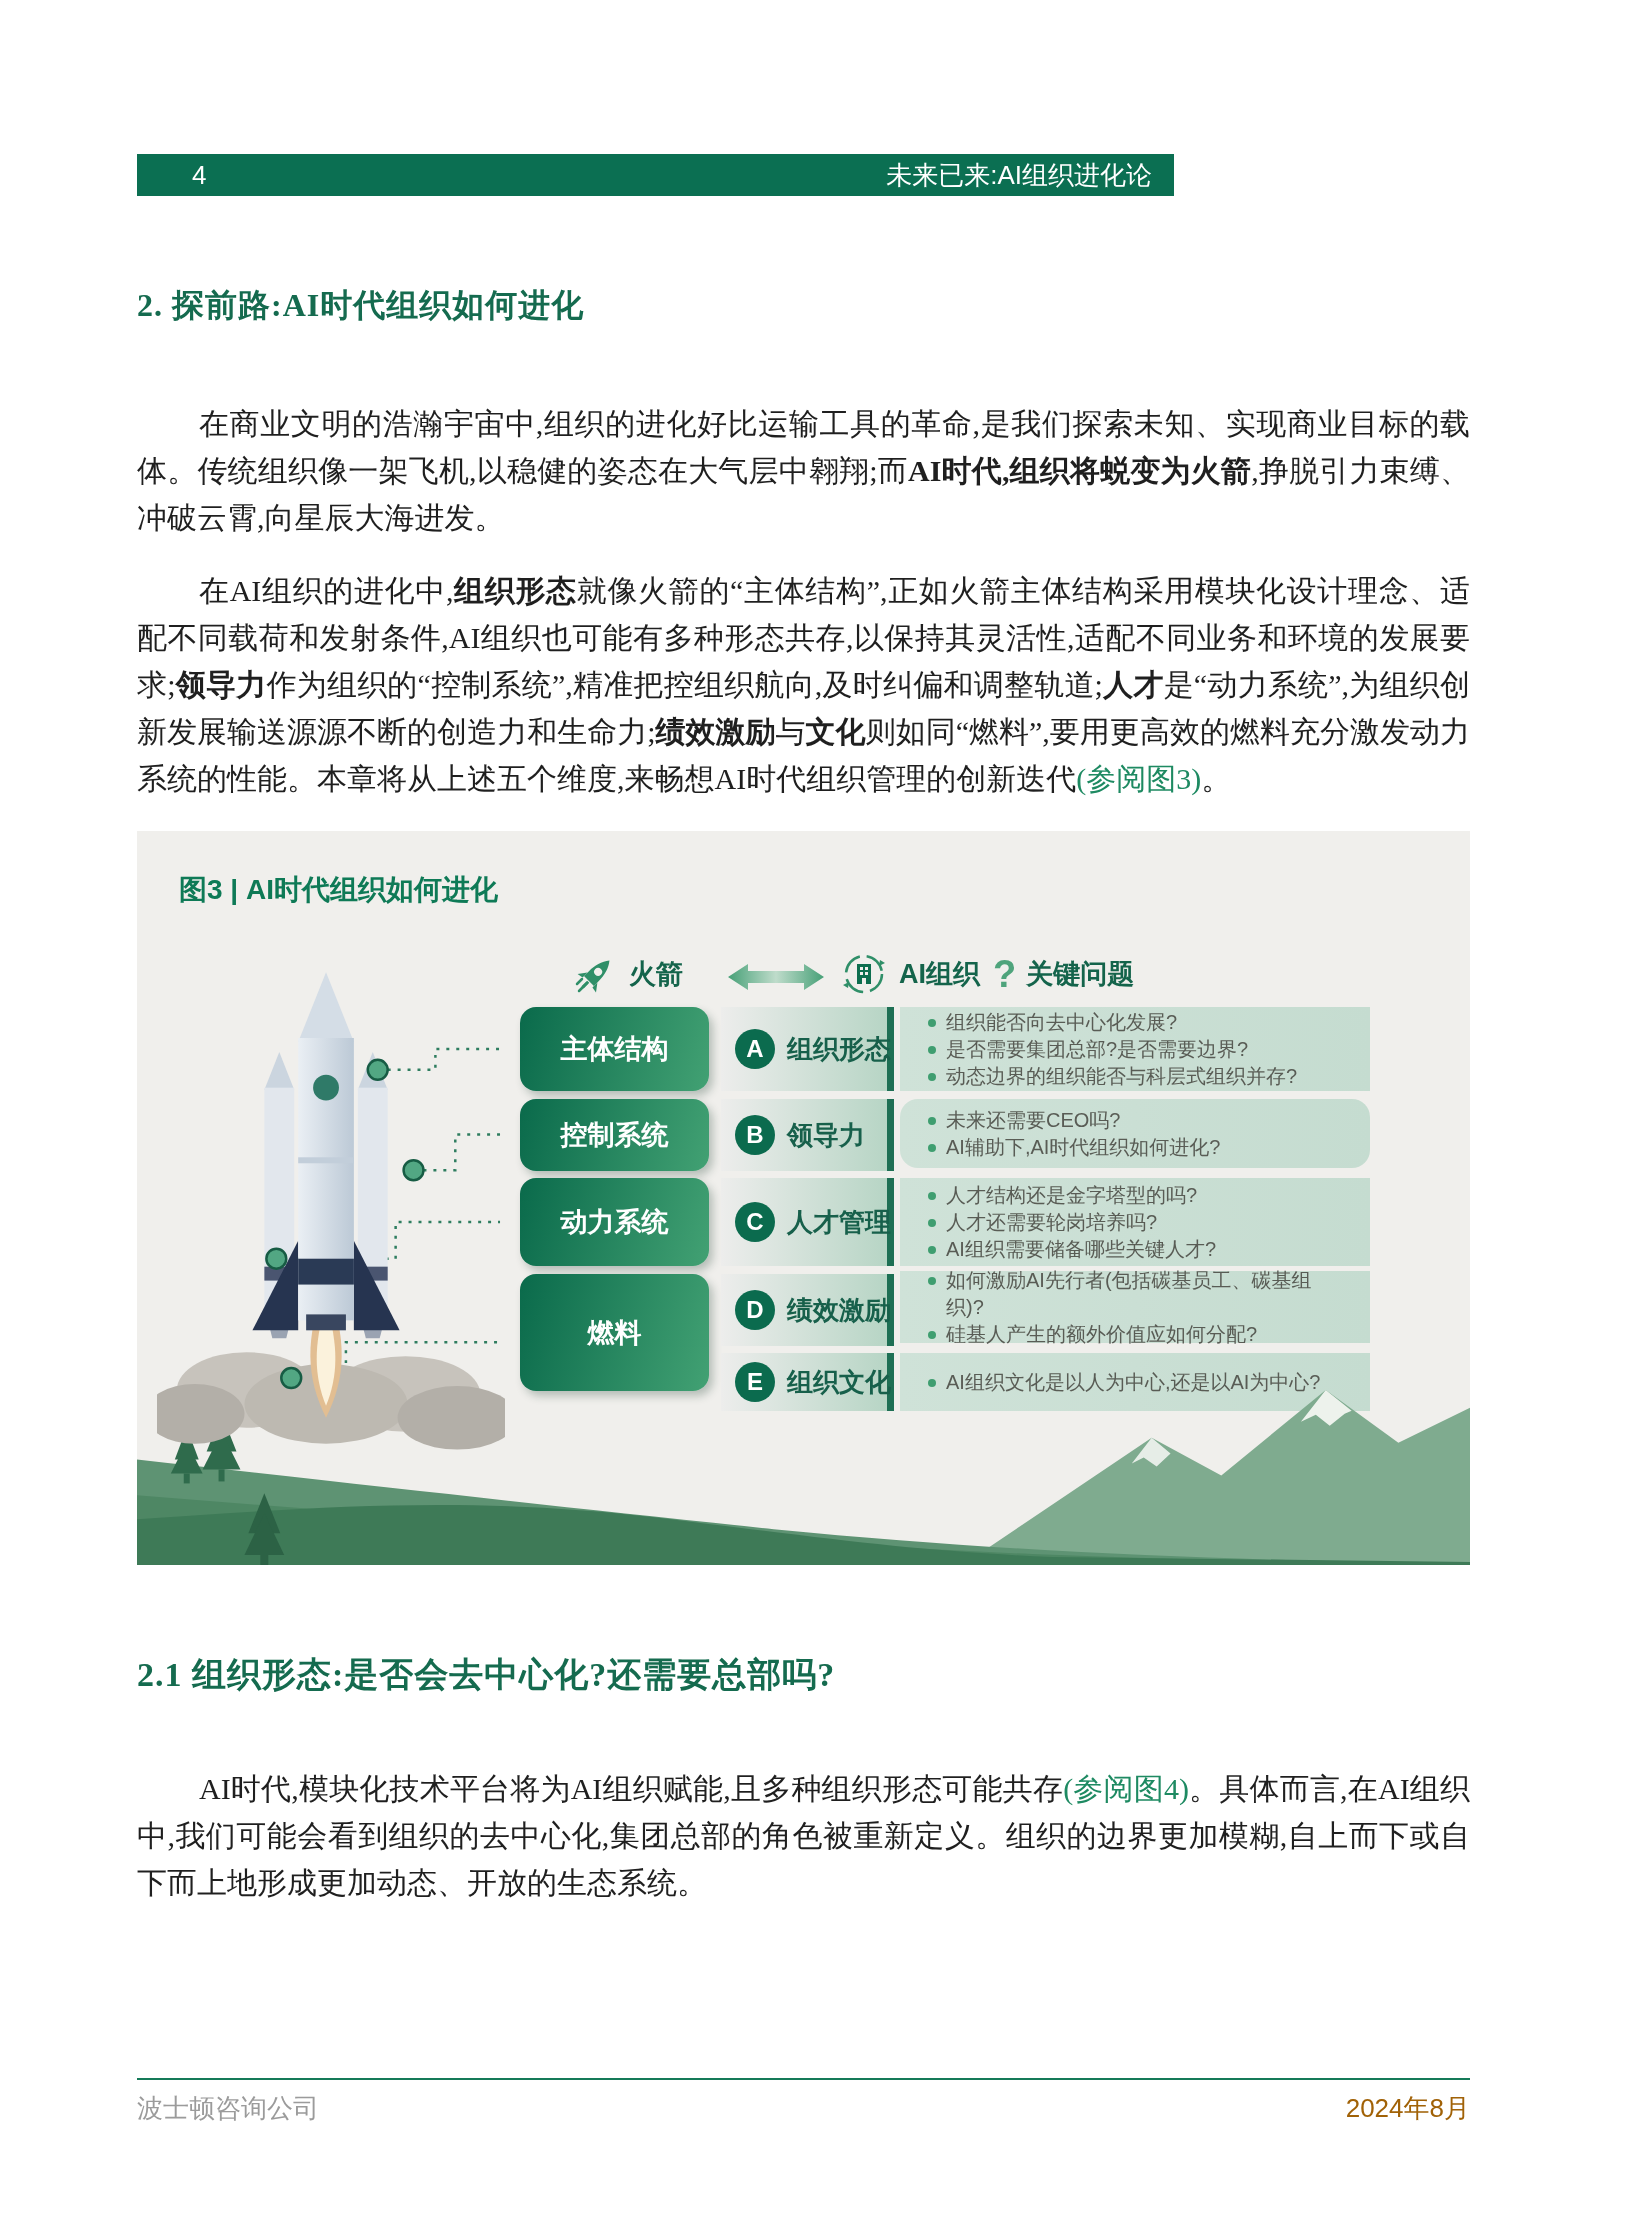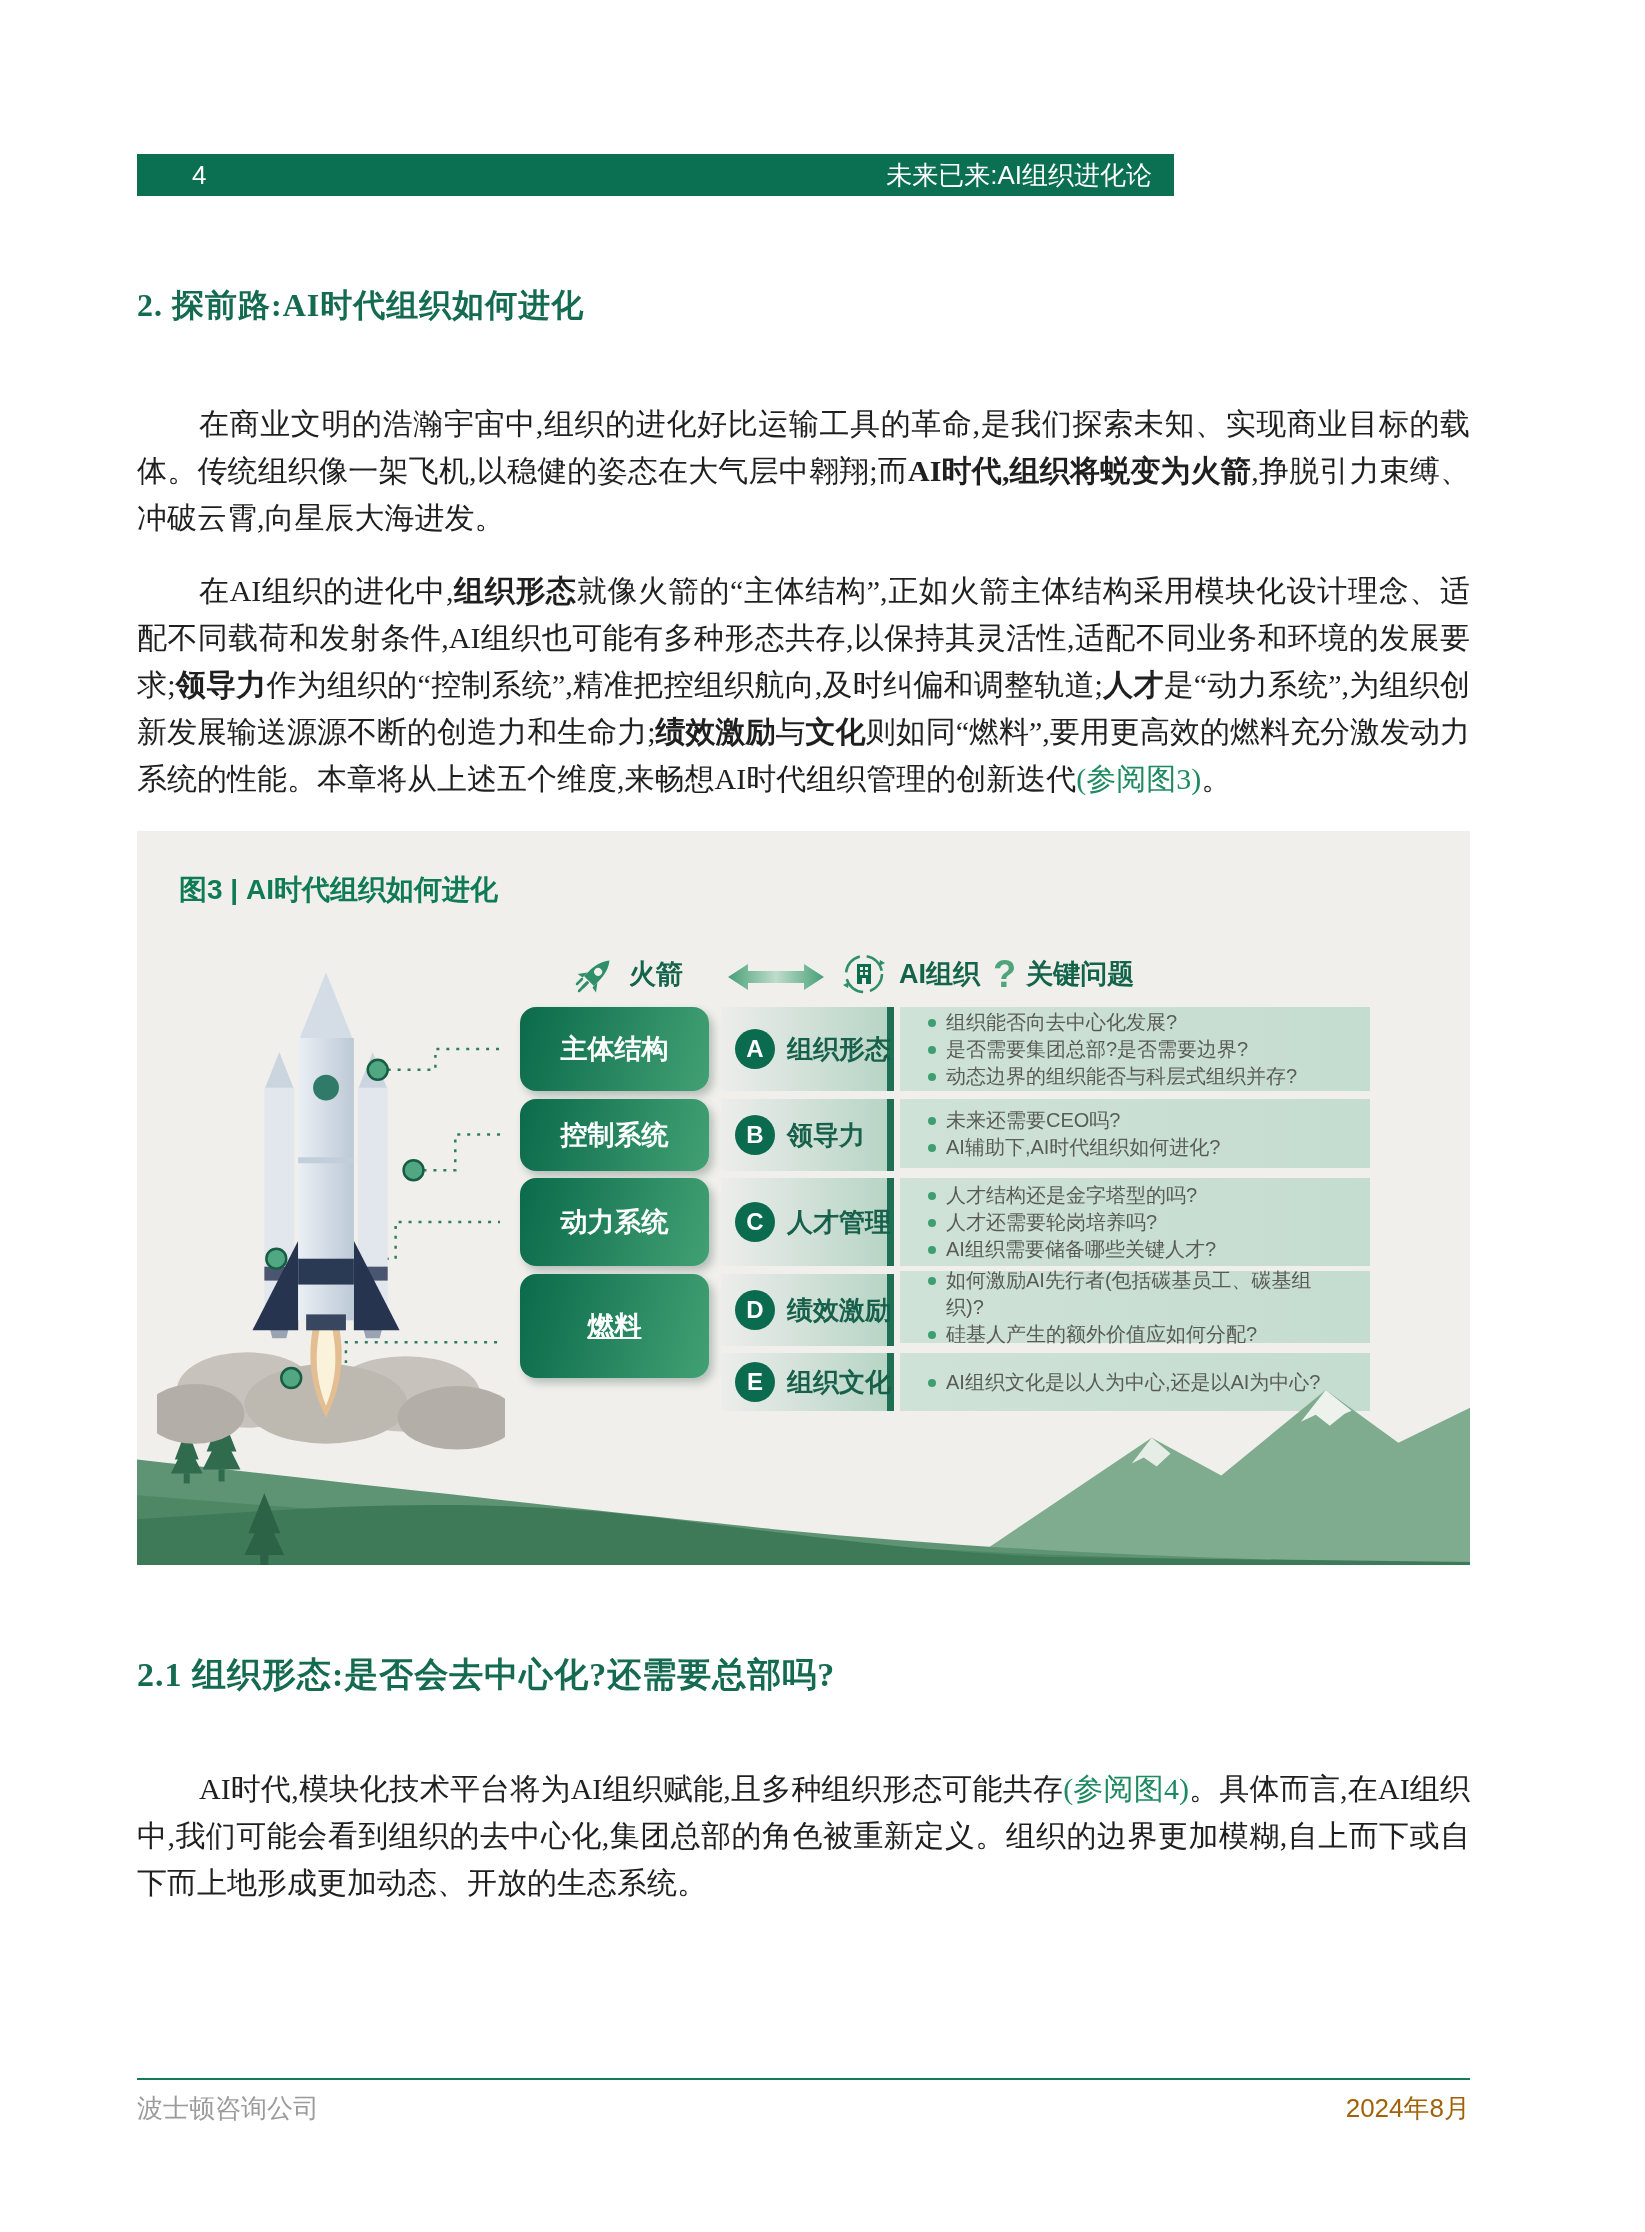--- a/index.html
+++ b/index.html
@@ -24,31 +24,31 @@
   .fig{position:absolute;left:137px;top:831px;width:1333px;height:734px;background:#F0EFEC;}
   .fig-title{position:absolute;left:42px;top:40px;font-size:28px;font-weight:bold;color:#0E7A56;}
   .leg{position:absolute;top:117px;display:flex;align-items:center;gap:10px;color:#14644B;
        font-weight:bold;font-size:27px;height:52px;}
   #legRocket{left:436px;} #legAI{left:702px;} #legQ{left:856px;}
   #legArrow{position:absolute;left:589px;top:129px;}
   .qmark{font-size:38px;font-weight:bold;color:#4FA47C;}
   .part-box{position:absolute;left:383px;width:189px;border-radius:16px;
         background:linear-gradient(105deg,#0A6A4B,#42A173);color:#fff;font-weight:bold;font-size:27px;
         display:flex;align-items:center;justify-content:center;box-shadow:4px 5px 9px rgba(30,60,45,.28);}
-  #pbA{top:176px;height:84px;} #pbB{top:268px;height:72px;} #pbC{top:347px;height:88px;} #pbD{top:443px;height:104px;text-decoration:underline;}
+  #pbA{top:176px;height:84px;} #pbB{top:268px;height:72px;} #pbC{top:347px;height:88px;} #pbD{top:443px;height:117px;}
   .mid{position:absolute;left:584px;width:173px;background:linear-gradient(90deg,#EDEDEC,#B7D5C5);
        border-right:7px solid #1E6F54;display:flex;align-items:center;gap:12px;padding-left:14px;box-sizing:border-box;}
   #midA{top:176px;height:84px;} #midB{top:268px;height:72px;} #midC{top:347px;height:88px;}
   #midD{top:443px;height:72px;} #midE{top:522px;height:58px;}
   .badge{width:40px;height:40px;border-radius:50%;background:#0B6B4E;color:#fff;font-weight:bold;
          font-size:24px;display:flex;align-items:center;justify-content:center;flex:0 0 40px;}
   .mid-name{color:#17604B;font-weight:bold;font-size:26px;white-space:nowrap;}
   .qcell{position:absolute;left:763px;width:470px;background:linear-gradient(90deg,#CFE2D8,#C5DCD0);
          display:flex;flex-direction:column;justify-content:center;box-sizing:border-box;padding:4px 24px 4px 26px;}
-  #qA{top:176px;height:84px;} #qB{top:268px;height:69px;} #qC{top:347px;height:88px;}
+  #qA{top:176px;height:84px;} #qB{top:268px;height:69px;border-radius:18px;} #qC{top:347px;height:88px;}
   #qD{top:440px;height:72px;} #qE{top:522px;height:58px;}
   .qcell ul{margin:0;padding:0;list-style:none;}
   .qcell li{position:relative;color:#595C55;font-size:20px;line-height:27px;padding-left:20px;}
   .qcell li::before{content:'';position:absolute;left:2px;top:10px;width:8px;height:8px;border-radius:50%;background:#3F9E70;}
   .rocket-svg{position:absolute;left:20px;top:129px;z-index:2;}
   .land-svg{position:absolute;left:0;bottom:0;z-index:1;}
   
   .frule{position:absolute;left:137px;top:2078px;width:1333px;height:2px;background:#157A58;}
   .fcompany{position:absolute;left:137px;top:2091px;font-size:26px;color:#9B9B9B;}
   .fdate{position:absolute;top:2091px;left:137px;width:1333px;text-align:right;font-size:26px;color:#a16207;}

